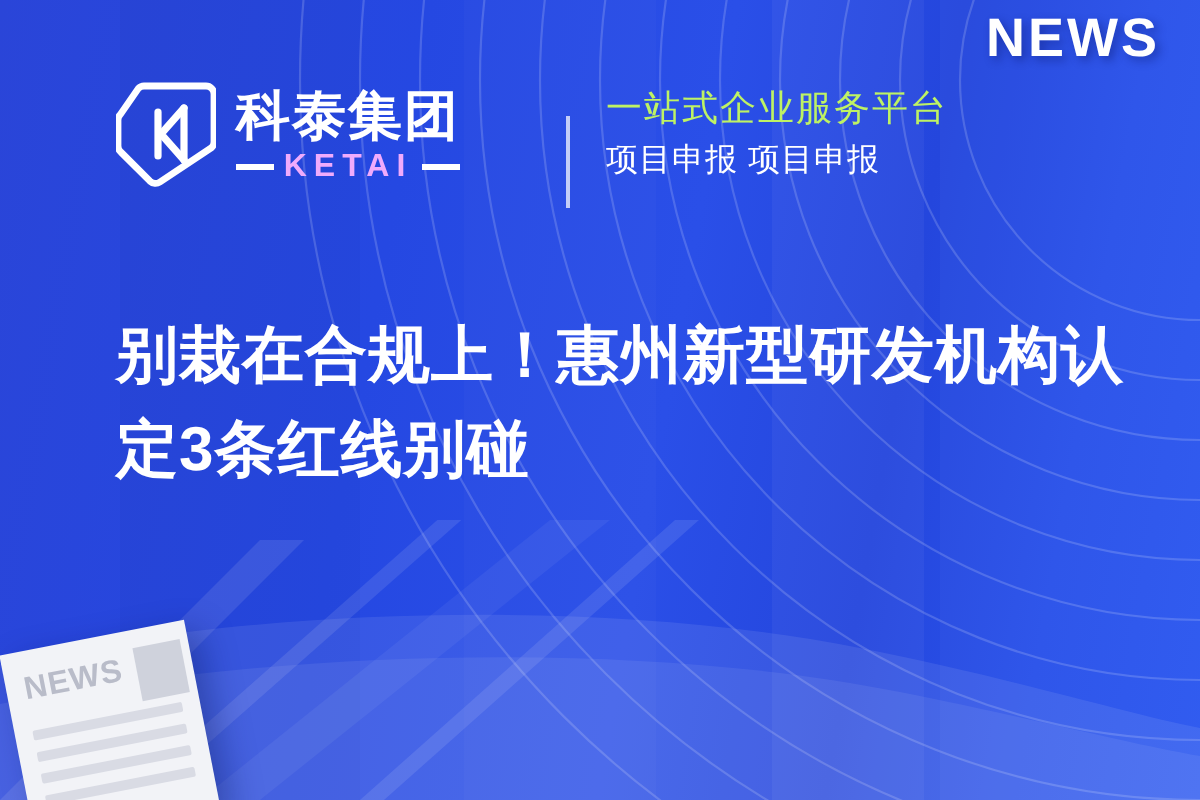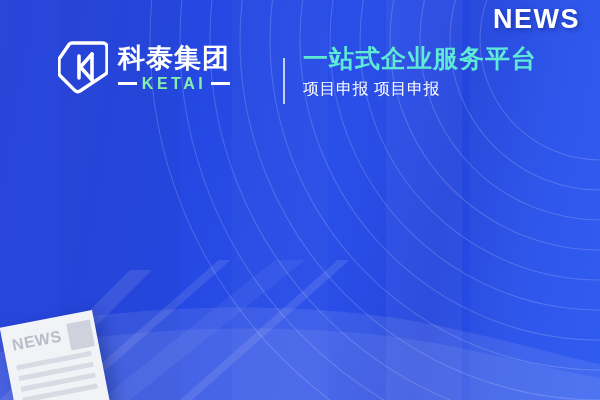--- a/index.html
+++ b/index.html
@@ -118,21 +118,21 @@
     gap: 5px;
     margin-top: 3px;
     width: 100%;
   }
   .logo-rule {
     flex: 1 1 auto;
     height: 3px;
     background: #ffffff;
   }
   .logo-en {
-    color: #86efac;
+    color: #f0abfc;
     font-size: 16px;
     font-weight: 700;
     letter-spacing: 3.5px;
     line-height: 1;
     white-space: nowrap;
   }
 
   .divider {
     position: absolute;
     left: 283px;
@@ -141,23 +141,23 @@
     height: 46px;
     background: rgba(255,255,255,0.72);
   }
 
   .tagline {
     position: absolute;
     left: 303px;
     top: 44px;
   }
   .tagline-main {
-    color: #5eead4;
-    font-size: 25px;
-    font-weight: 700;
+    color: #bef264;
+    font-size: 18px;
+    font-weight: 400;
     letter-spacing: 1px;
     line-height: 1.15;
     white-space: nowrap;
   }
   .tagline-sub {
     color: #ffffff;
     font-size: 16px;
     font-weight: 400;
     letter-spacing: 0.5px;
     line-height: 1.2;
@@ -306,20 +306,21 @@
     <div class="divider"></div>
 
     <div class="tagline">
       <div class="tagline-main">一站式企业服务平台</div>
       <div class="tagline-sub">项目申报 项目申报</div>
     </div>
 
     <div class="news-tag">NEWS</div>
   </div>
 
+  <div class="headline">别栽在合规上！惠州新型研发机构认定3条红线别碰</div>
 
   <div class="paper">
     <div class="paper-top">
       <div class="paper-title">NEWS</div>
       <div class="paper-thumb"></div>
     </div>
     <div class="paper-lines">
       <div class="paper-line"></div>
       <div class="paper-line"></div>
       <div class="paper-line"></div>

